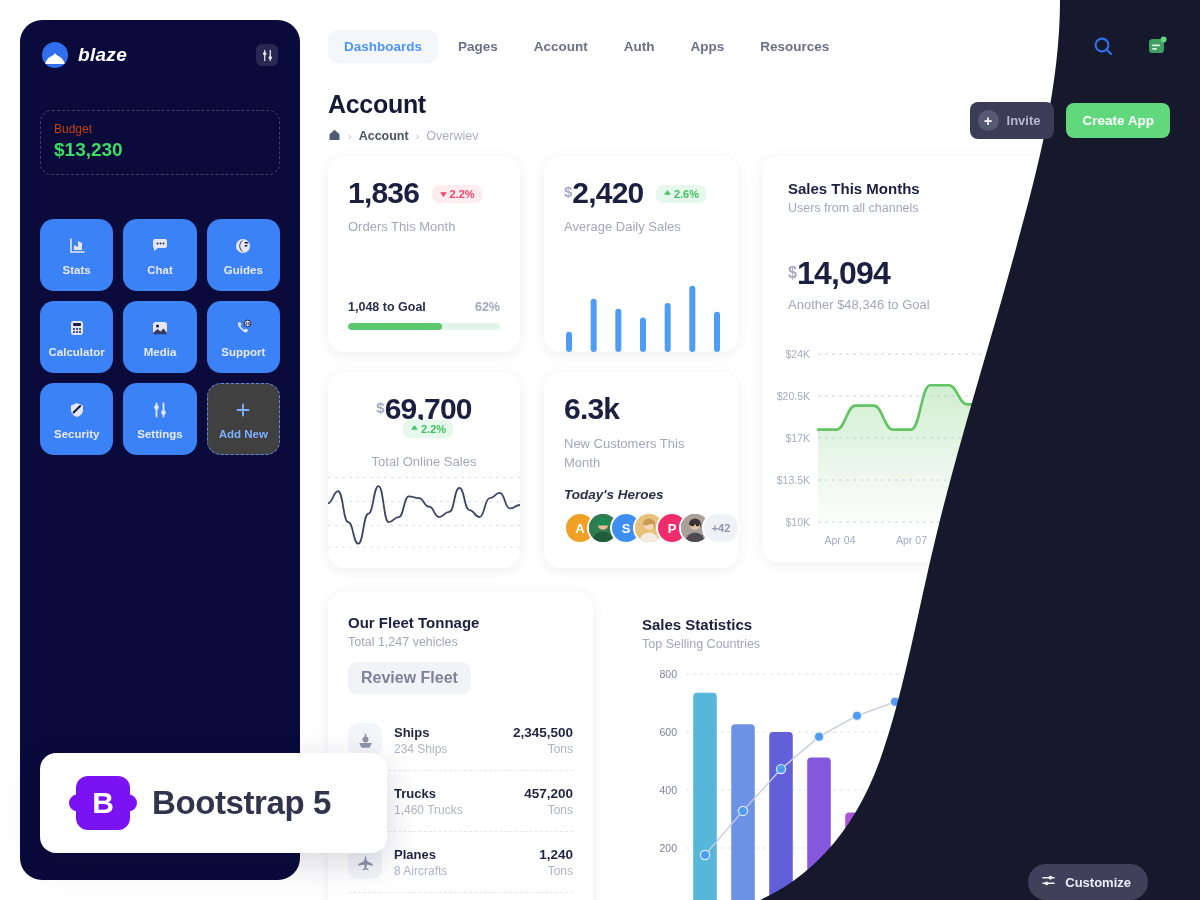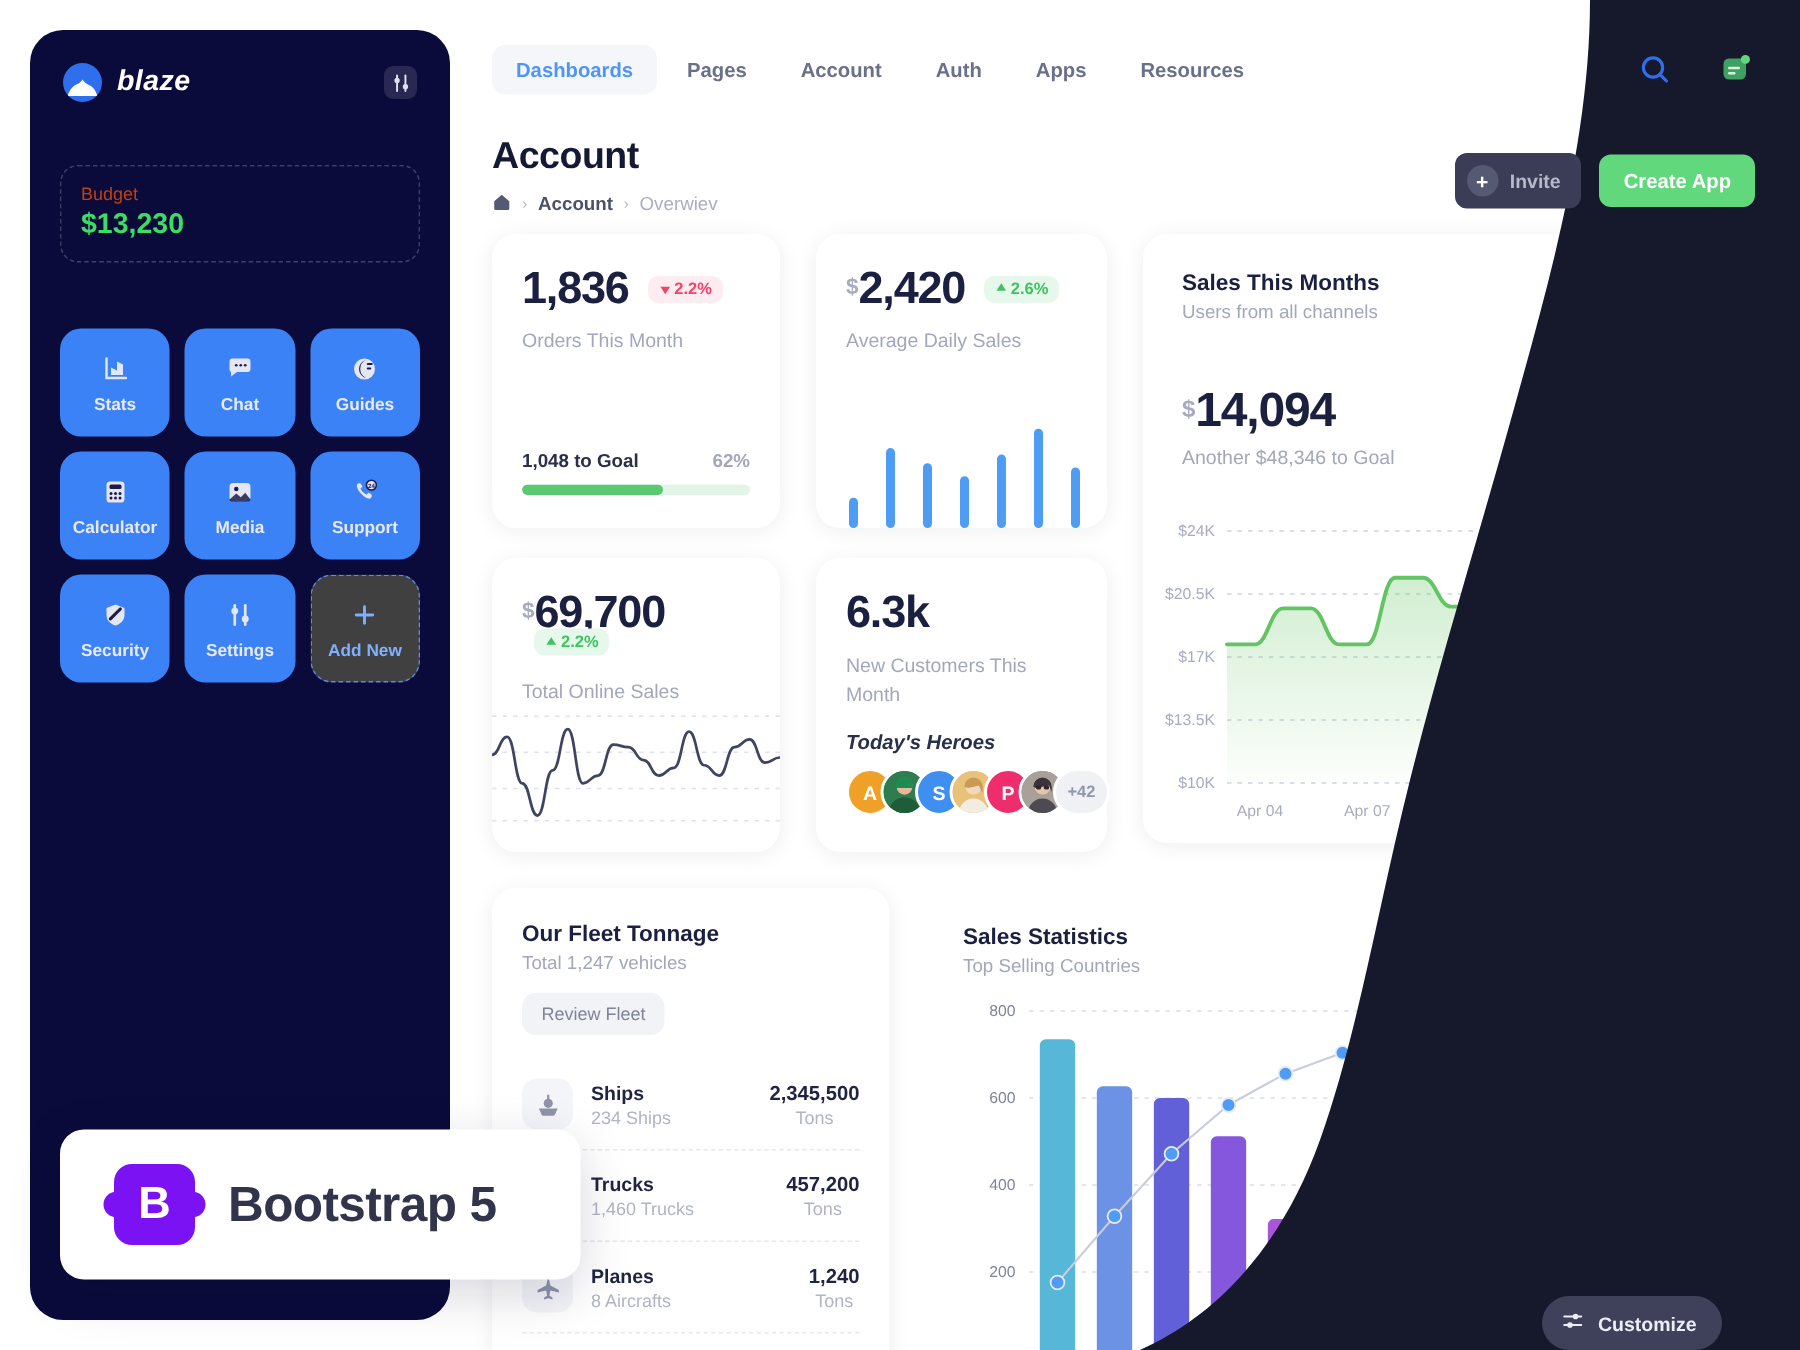--- a/index.html
+++ b/index.html
@@ -160,32 +160,32 @@
     display: flex; align-items: center; justify-content: center;
     color: #fff; font-size: 13px; font-weight: 700;
     border: 2px solid #fff; margin-left: -9px; overflow: hidden; flex: none;
   }
   .av:first-child { margin-left: 0; }
   .av.more { background: #f0f1f5; color: #9096ad; font-size: 11px; width: 38px; border-radius: 19px; }
 
   
   .chip {
     display: inline-block; background: #f2f3f7; color: #7e8399;
-    font-size: 12px; font-weight: 400; padding: 7px 13px; border-radius: 9px;
+    font-size: 16px; font-weight: 700; padding: 7px 13px; border-radius: 9px;
   }
   .fleet-row { display: flex; align-items: center; gap: 12px; padding: 13px 0; border-top: 1px dashed #e6e8ef; }
   .fleet-row:first-of-type { border-top: none; }
   .fi {
     width: 34px; height: 34px; border-radius: 10px; background: #f4f5f9;
     display: flex; align-items: center; justify-content: center; flex: none;
   }
   .fleet-name { font-size: 13px; font-weight: 700; color: #1f2442; }
   .fleet-meta { font-size: 12px; color: #b0b4c6; margin-top: 2px; }
   .fleet-val { font-size: 13.5px; font-weight: 700; color: #1f2442; text-align: right; }
-  .fleet-unit { font-size: 12px; color: #b0b4c6; text-align: center; margin-top: 2px; }
+  .fleet-unit { font-size: 12px; color: #b0b4c6; text-align: right; margin-top: 2px; }
 
   .customize {
     position: absolute; right: 22px; bottom: 22px; z-index: 46;
     background: #3e4159; color: #eceef6; border-radius: 20px;
     padding: 9px 17px 9px 13px; font-size: 13px; font-weight: 600;
     display: flex; align-items: center; gap: 9px;
   }
 
   .axis-lbl { font-size: 10.5px; fill: #a6abc0; font-family: "Liberation Sans", sans-serif; }
   .axis-lbl.dk { fill: #7e839c; }
@@ -483,21 +483,21 @@
         <path d="M48,83.6 L66.66666666666666,83.6 C75.06666666666666,83.6 76.93333333333332,59.60000000000001 85.33333333333333,59.60000000000001 L104,59.60000000000001 C112.39999999999999,59.60000000000001 114.26666666666667,83.6 122.66666666666666,83.6 L141.33333333333334,83.6 C149.73333333333335,83.6 151.6,39.19999999999999 160,39.19999999999999 L178.66666666666666,39.19999999999999 C187.06666666666666,39.19999999999999 188.9333333333333,58.400000000000006 197.33333333333331,58.400000000000006 L216,58.400000000000006 C224.4,58.400000000000006 226.26666666666668,83.6 234.66666666666669,83.6 L253.33333333333334,83.6 C261.73333333333335,83.6 263.6,57.19999999999999 272,57.19999999999999 L290.66666666666663,57.19999999999999 C299.06666666666666,57.19999999999999 300.9333333333333,80 309.3333333333333,80 L328,80 C336.4,80 338.26666666666665,58.400000000000006 346.66666666666663,58.400000000000006 L365.3333333333333,58.400000000000006 C373.73333333333335,58.400000000000006 375.59999999999997,35.599999999999994 384,35.599999999999994 L384,176 L48,176 Z" fill="url(#gA)"></path>
         <path d="M48,83.6 L66.66666666666666,83.6 C75.06666666666666,83.6 76.93333333333332,59.60000000000001 85.33333333333333,59.60000000000001 L104,59.60000000000001 C112.39999999999999,59.60000000000001 114.26666666666667,83.6 122.66666666666666,83.6 L141.33333333333334,83.6 C149.73333333333335,83.6 151.6,39.19999999999999 160,39.19999999999999 L178.66666666666666,39.19999999999999 C187.06666666666666,39.19999999999999 188.9333333333333,58.400000000000006 197.33333333333331,58.400000000000006 L216,58.400000000000006 C224.4,58.400000000000006 226.26666666666668,83.6 234.66666666666669,83.6 L253.33333333333334,83.6 C261.73333333333335,83.6 263.6,57.19999999999999 272,57.19999999999999 L290.66666666666663,57.19999999999999 C299.06666666666666,57.19999999999999 300.9333333333333,80 309.3333333333333,80 L328,80 C336.4,80 338.26666666666665,58.400000000000006 346.66666666666663,58.400000000000006 L365.3333333333333,58.400000000000006 C373.73333333333335,58.400000000000006 375.59999999999997,35.599999999999994 384,35.599999999999994" fill="none" stroke="#62c462" stroke-width="2.6" stroke-linejoin="round" stroke-linecap="round"></path>
         <text x="70" y="198" text-anchor="middle" class="axis-lbl">Apr 04</text>
         <text x="141.5" y="198" text-anchor="middle" class="axis-lbl">Apr 07</text>
         <text x="213" y="198" text-anchor="middle" class="axis-lbl">Apr 10</text>
         <text x="284.5" y="198" text-anchor="middle" class="axis-lbl">Apr 13</text>
         <text x="356" y="198" text-anchor="middle" class="axis-lbl">Apr 16</text>
       </svg>
   </section>
 
-  <section class="card" style="left:328px; top:372px; width:192px; height:196px; padding:22px 20px;">
+  <section class="card" style="left:328px; top:372px; width:192px; height:196px; padding:22px 20px;text-align:center;">
     <div>
       <span class="kpi-cur">$</span><span class="kpi-num">69,700</span>
       <span class="pill up">
         <svg width="9" height="9" viewBox="0 0 10 10">
             <path d="M5 1 L8.6 6.5 H1.4 Z" fill="#3fc25f"></path>
           </svg>
         <span>2.2%</span>
       </span>
     </div>
     <div class="kpi-sub">Total Online Sales</div>

